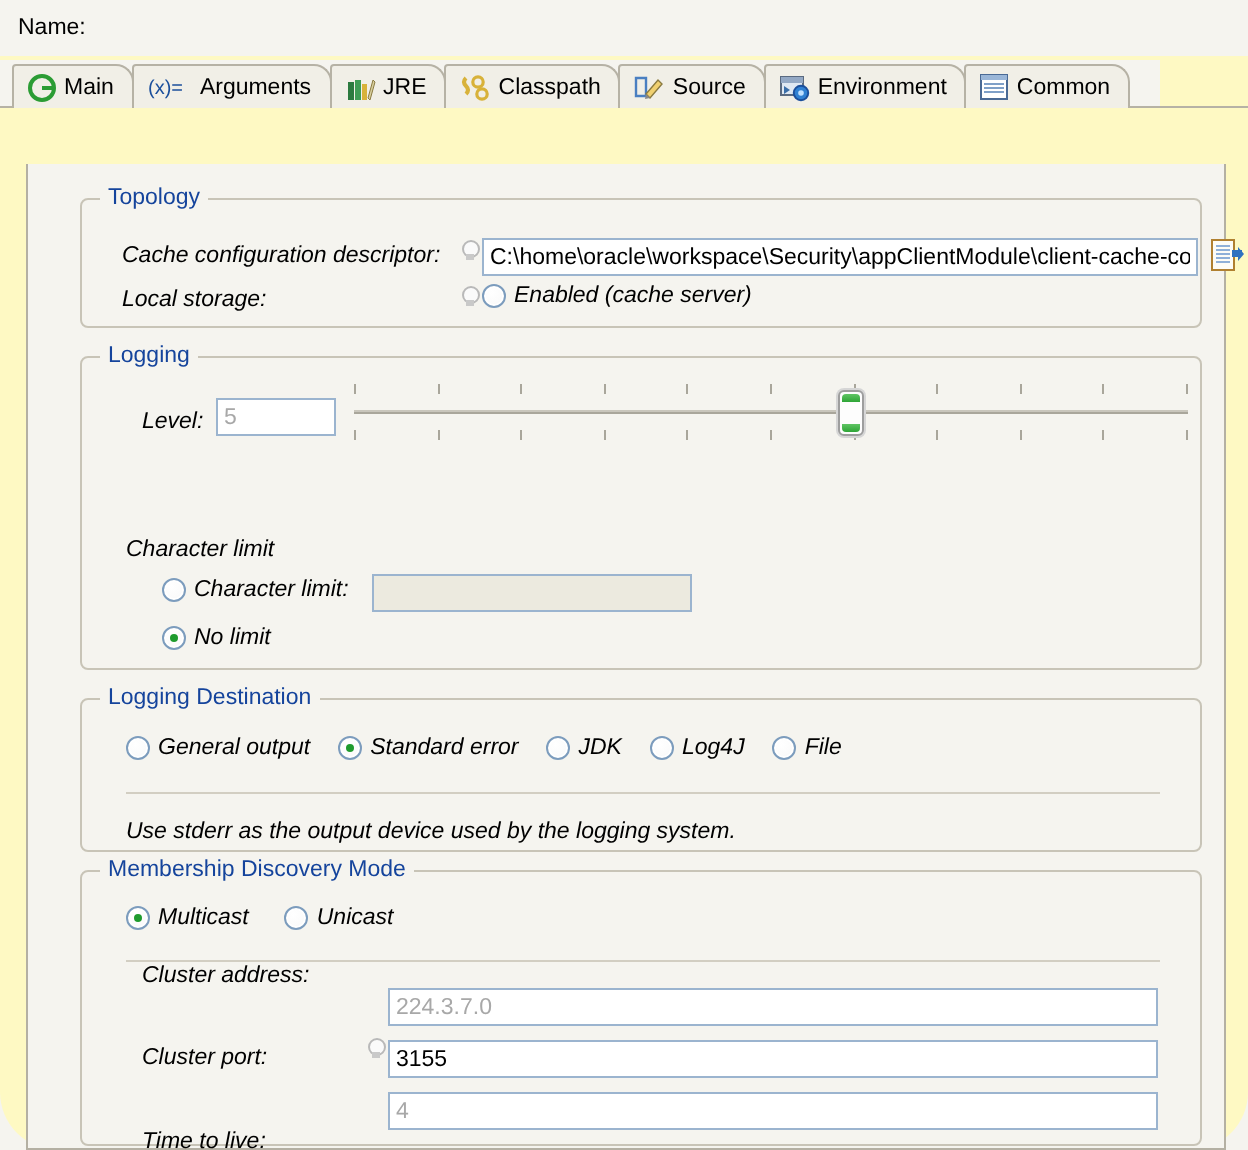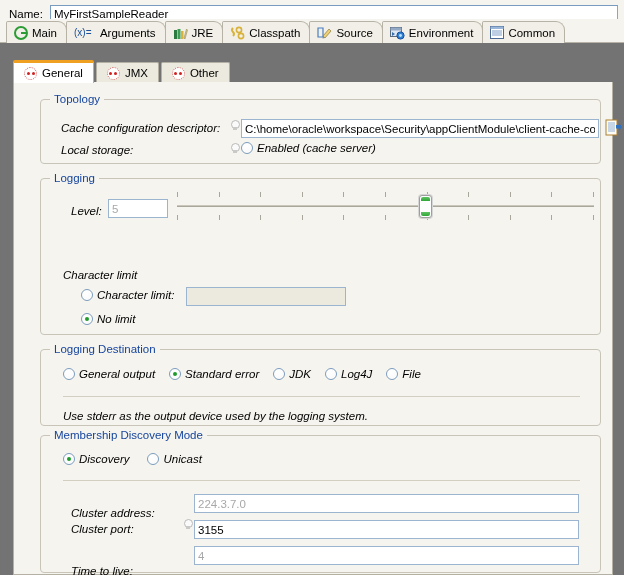--- a/index.html
+++ b/index.html
@@ -6,39 +6,39 @@
   html, body {
     margin: 0; padding: 0;
     width: 624px; height: 575px;
     overflow: hidden;
     background: #f5f4ef;
     font-family: "Liberation Sans", sans-serif;
     font-size: 11.5px;
     color: #000;
     -webkit-font-smoothing: none;
   }
-  #root { position: relative; width: 624px; height: 575px; background: #737373; }
+  #root { position: relative; width: 624px; height: 575px; background: #fef9c3; border-radius: 29px; }
 
   
   .name-row {
     position: absolute; top: 0; left: 0; width: 624px; height: 28px;
     display: flex; align-items: center; padding: 0 6px 0 9px;
     background: #f5f4ef;
   }
   .name-label { font-size: 11.5px; margin-right: 7px; white-space: nowrap; }
   .name-input {
     flex: 1; height: 19px; background: #ffffff;
     border: 1px solid #7a9bc0; border-right-color:#8aa6c6; border-bottom-color:#9db6d0;
     font-family: "Liberation Sans", sans-serif; font-size: 11.5px;
     padding: 0 3px; line-height: 17px; color: #000; outline: none;
   }
 
   
   .tabbar {
-    position: absolute; top: 19px; left: 0; width: 624px; height: 24px;
+    position: absolute; top: 30px; left: 0; width: 580px; height: 24px;
     display: flex; align-items: flex-end; padding-left: 6px;
     background: #f5f4ef;
   }
   .tabbar::after {
     content: ""; position: absolute; left: 0; bottom: 0; width: 624px;
     height: 1px; background: #b6b2a5;
   }
   .otab {
     position: relative; height: 22px; display: flex; align-items: center;
     gap: 4px; padding: 0 9px 0 7px; font-size: 11.5px; white-space: nowrap;
@@ -165,21 +165,20 @@
     background: transparent; border: none; padding: 0;
   }
 </style>
 </head>
 <body>
 
 <div id="root">
 
   <div class="name-row">
     <span class="name-label">Name:</span>
-    <input class="name-input" type="text" value="MyFirstSampleReader" style="">
   </div>
 
   <div class="tabbar" id="outer-tabs">
       <div class="otab">
         <span class="icon">
           <svg width="14" height="14" viewBox="0 0 14 14">
             <circle cx="7" cy="7" r="6" fill="none" stroke="#2b9c34" stroke-width="2"></circle>
             <rect x="7" y="6" width="5" height="2" fill="#2b9c34"></rect>
           </svg>
         </span>
@@ -243,34 +242,20 @@
             <rect x="0.5" y="0.5" width="13" height="2.5" fill="#9ab6d8"></rect>
             <rect x="2" y="4.5" width="10" height="1" fill="#7fa0c8"></rect>
             <rect x="2" y="6.5" width="10" height="1" fill="#7fa0c8"></rect>
             <rect x="2" y="8.5" width="10" height="1" fill="#7fa0c8"></rect>
           </svg>
         </span>
         <span>Common</span>
       </div>
     </div>
 
-  <div class="inner-tabs" id="inner-tabs">
-      <div class="itab sel">
-        <span class="dot-ring"></span>
-        <span>General</span>
-      </div>
-      <div class="itab">
-        <span class="dot-ring"></span>
-        <span>JMX</span>
-      </div>
-      <div class="itab">
-        <span class="dot-ring"></span>
-        <span>Other</span>
-      </div>
-    </div>
 
   <div class="panel">
 
     <div class="group" style="left:26px; top:17px; width:561px; height:65px;">
       <span class="glegend">Topology</span>
 
       <span class="lbl" style="position:absolute; left:20px; top:22px;">Cache configuration descriptor:</span>
 
       <span class="bulb" style="position:absolute; left:189px; top:20px;"></span>
 
@@ -386,32 +371,32 @@
 
       <span class="lbl" style="position:absolute; left:22px; top:60px;">Use stderr as the output device used by the logging system.</span>
     </div>
 
     <div class="group" style="left:26px; top:353px; width:561px; height:138px;">
       <span class="glegend">Membership Discovery Mode</span>
 
       <div id="mode-radios" style="position:absolute; left:22px; top:17px; display:flex; align-items:center; gap:18px;">
           <div class="radio">
             <span class="rdot on"></span>
-            <span class="lbl">Discovery</span>
+            <span class="lbl">Multicast</span>
           </div>
           <div class="radio">
             <span class="rdot"></span>
             <span class="lbl">Unicast</span>
           </div>
         </div>
 
       <div class="hr-sep" style="left:22px; top:44px; width:517px;"></div>
 
       <div id="member-fields">
-          <span class="lbl" style="position: absolute; left: 30px; top: 71px;">Cluster address:</span>
+          <span class="lbl" style="position: absolute; left: 30px; top: 46px;">Cluster address:</span>
           <input type="text" class="tinput ghost" value="224.3.7.0" style="position: absolute; left: 153px; top: 58px; width: 385px;">
           <span class="lbl" style="position: absolute; left: 30px; top: 87px;">Cluster port:</span>
           <span class="bulb" style="position: absolute; left: 142px; top: 83px;"></span>
           <input type="text" class="tinput" value="3155" style="position: absolute; left: 153px; top: 84px; width: 385px;">
           <span class="lbl" style="position: absolute; left: 30px; top: 113px; margin-top: 16px;">Time to live:</span>
           <input type="text" class="tinput ghost" value="4" style="position: absolute; left: 153px; top: 110px; width: 385px;">
         </div>
     </div>
 
   </div>

